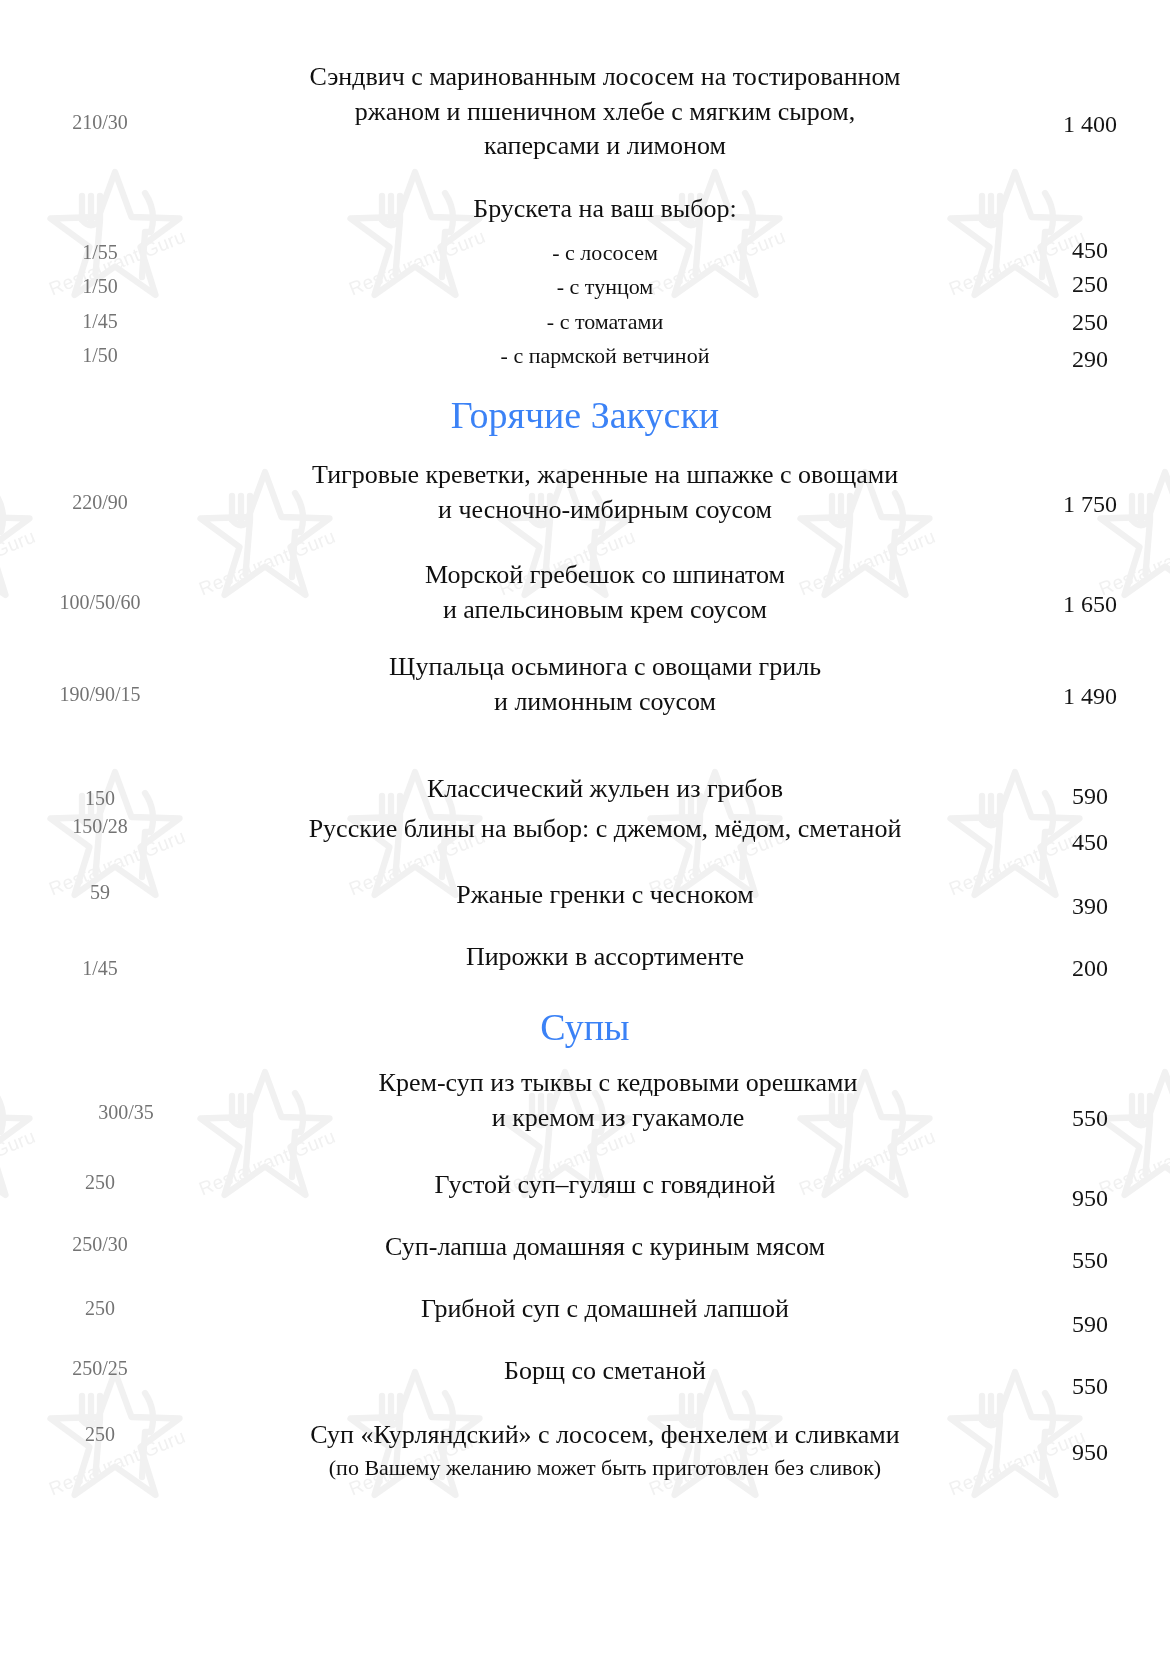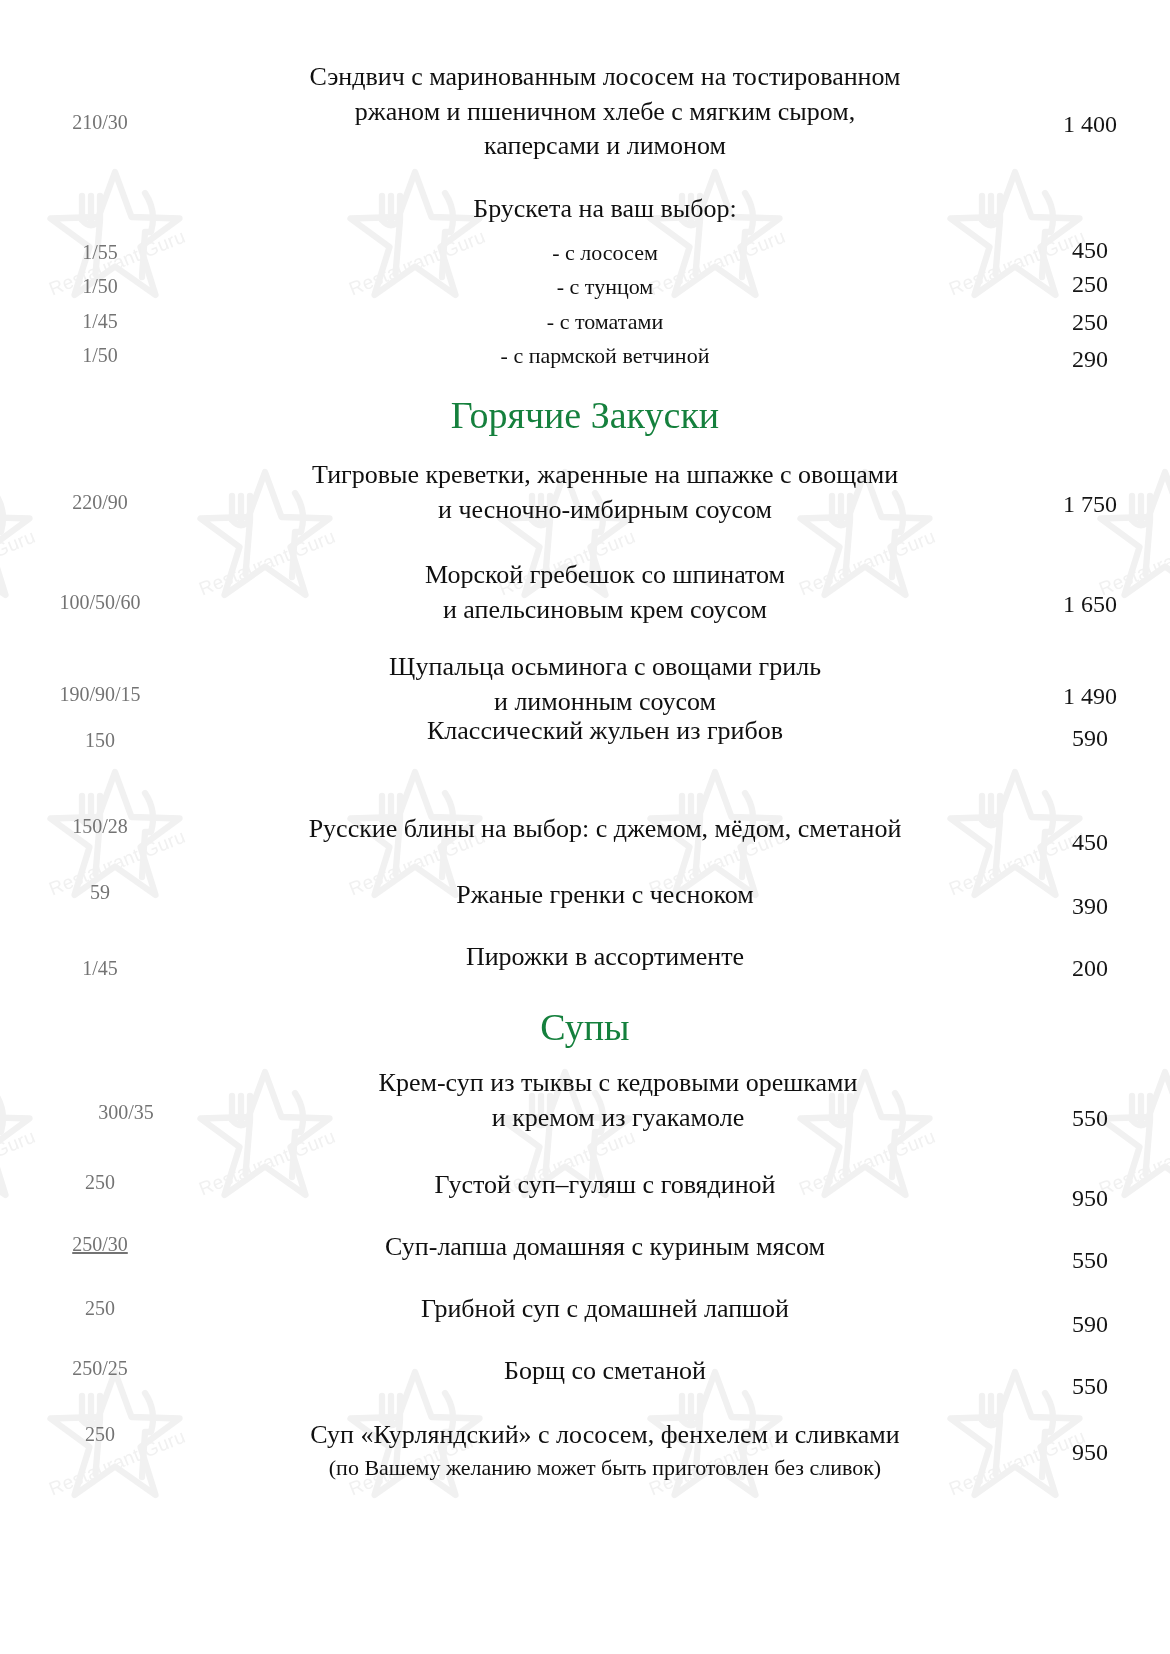--- a/index.html
+++ b/index.html
@@ -90,21 +90,21 @@
     font-size: 24px;
     line-height: 1.0;
     color: #151515;
     white-space: nowrap;
   }
   .col-name .line { display: block; }
   .col-name .note { display: block; font-size: 22px; }
 
   .section-heading {
     text-align: center;
-    color: #15803d;
+    color: #3b82f6;
     font-size: 38px;
     line-height: 1.0;
     font-weight: normal;
     margin: 0;
   }
 
   .subheading-row .col-name {
     font-size: 26px;
   }
 
@@ -453,21 +453,21 @@
         <div class="col-price" style="padding-top: 34px;">1 650</div>
       </div>
       <div class="menu-row" style="position: absolute; left: 0px; top: 650px;">
         <div class="col-weight" style="padding-top: 34px;">190/90/15</div>
         <div class="col-name">
           <span class="line">Щупальца осьминога с овощами гриль</span>
           <span class="line">и лимонным соусом</span>
         </div>
         <div class="col-price" style="padding-top: 34px;">1 490</div>
       </div>
-      <div class="menu-row" style="position: absolute; left: 0px; top: 714px;">
+      <div class="menu-row" style="position: absolute; left: 0px; top: 772px;">
         <div class="col-weight" style="padding-top: 16px;">150</div>
         <div class="col-name">
           <span class="line">Классический жульен из грибов</span>
         </div>
         <div class="col-price" style="padding-top: 12px;">590</div>
       </div>
       <div class="menu-row" style="position: absolute; left: 0px; top: 812px;">
         <div class="col-weight" style="padding-top: 4px;">150/28</div>
         <div class="col-name">
           <span class="line">Русские блины на выбор: с джемом, мёдом, сметаной</span>
@@ -498,21 +498,21 @@
         <div class="col-price" style="padding-top: 40px;">550</div>
       </div>
       <div class="menu-row" style="position: absolute; left: 0px; top: 1168px;">
         <div class="col-weight" style="padding-top: 4px;">250</div>
         <div class="col-name">
           <span class="line">Густой суп–гуляш с говядиной</span>
         </div>
         <div class="col-price" style="padding-top: 18px;">950</div>
       </div>
       <div class="menu-row" style="position: absolute; left: 0px; top: 1230px;">
-        <div class="col-weight" style="padding-top: 4px; text-decoration: underline;">250/30</div>
+        <div class="col-weight" style="padding-top: 4px;">250/30</div>
         <div class="col-name">
           <span class="line">Суп-лапша домашняя с куриным мясом</span>
         </div>
         <div class="col-price" style="padding-top: 18px;">550</div>
       </div>
       <div class="menu-row" style="position: absolute; left: 0px; top: 1292px;">
         <div class="col-weight" style="padding-top: 6px;">250</div>
         <div class="col-name">
           <span class="line">Грибной суп с домашней лапшой</span>
         </div>

